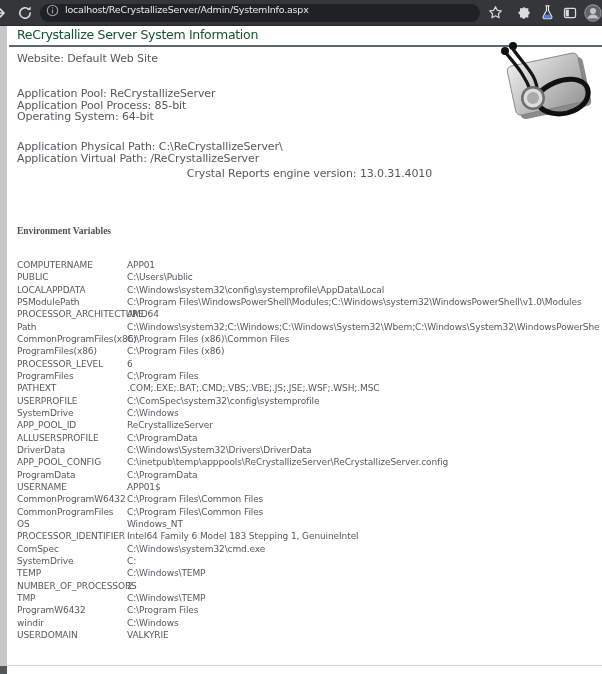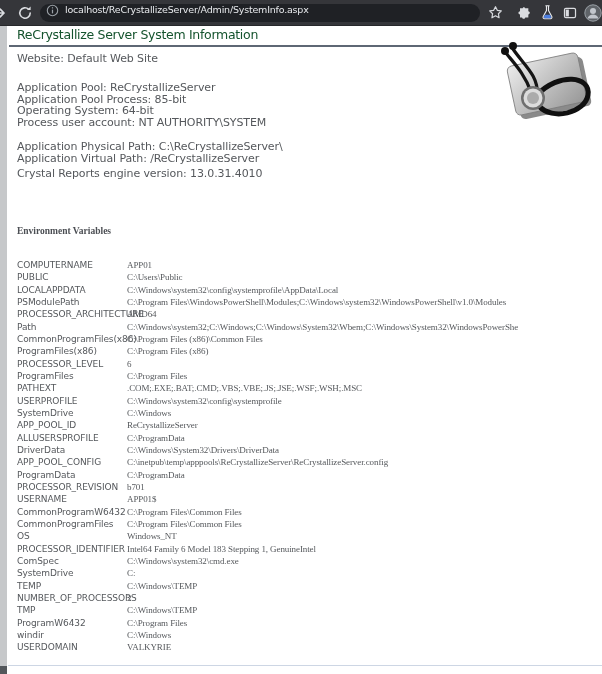--- a/index.html
+++ b/index.html
@@ -30,31 +30,31 @@
   .left-strip-bottom{position:absolute;left:0;bottom:0;width:7px;height:8px;background:#53575b;}
 
   .title{position:absolute;left:17px;top:1px;margin:0;font-size:12.5px;font-weight:400;
          letter-spacing:-0.3px;color:#14532d;white-space:nowrap;}
   .title-rule{position:absolute;left:9px;right:0;top:19px;border-top:2px solid #5e6774;}
 
   .steth{position:absolute;left:497px;top:14px;width:101px;height:82px;}
 
   .block{position:absolute;left:17px;right:0;font-size:11px;line-height:11.6px;
          letter-spacing:-0.1px;white-space:nowrap;}
-  .b1{top:27px;} .b2{top:56px;} .b3{top:115px;} .b4{top:142px;}
+  .b1{top:27px;} .b2{top:62px;} .b3{top:115px;} .b4{top:142px;text-align:center;}
   .line{white-space:nowrap;overflow:hidden;}
 
   .env-heading{position:absolute;left:17px;top:200px;font-size:9.5px;font-weight:bold;
                color:#4c4f54;white-space:nowrap;font-family:Liberation Serif, serif;}
 
   .env-table{position:absolute;left:17px;right:0;top:233px;}
   .env-row{display:flex;height:12.33px;line-height:12.33px;font-size:9px;
            letter-spacing:-0.1px;white-space:nowrap;}
   .env-name{width:110px;flex:none;overflow:visible;}
-  .env-value{flex:1;overflow:hidden;font-family:Liberation Serif, serif;}
+  .env-value{flex:1;overflow:hidden;}
 
   .bottom-rule{position:absolute;left:8px;right:0;top:639px;border-top:1px solid #cdd6e4;}
 </style>
 </head>
 <body>
 
 <div class="screen">
 
   <div class="toolbar">
     <span class="tb-icon fwd">
@@ -141,21 +141,20 @@
 
     <div class="block b1">
 
     <div class="line">Website: Default Web Site</div>
       </div>
     <div class="block b2">
 
     <div class="line">Application Pool: ReCrystallizeServer</div>
         <div class="line">Application Pool Process: 85-bit</div>
         <div class="line">Operating System: 64-bit</div>
-        <div class="line">Process user account: NT AUTHORITY\SYSTEM</div>
       </div>
     <div class="block b3">
 
     <div class="line">Application Physical Path: C:\ReCrystallizeServer\</div>
         <div class="line">Application Virtual Path: /ReCrystallizeServer</div>
       </div>
     <div class="block b4">
 
     <div class="line">Crystal Reports engine version: 13.0.31.4010</div>
       </div>
@@ -214,21 +213,21 @@
           <span class="env-value">C:\Program Files</span>
         </div>
 
         <div class="env-row">
           <span class="env-name">PATHEXT</span>
           <span class="env-value">.COM;.EXE;.BAT;.CMD;.VBS;.VBE;.JS;.JSE;.WSF;.WSH;.MSC</span>
         </div>
 
         <div class="env-row">
           <span class="env-name">USERPROFILE</span>
-          <span class="env-value">C:\Windows\system32\config\systemprofile</span>
+          <span class="env-value">C:\ComSpec\system32\config\systemprofile</span>
         </div>
 
         <div class="env-row">
           <span class="env-name">SystemDrive</span>
           <span class="env-value">C:\Windows</span>
         </div>
 
         <div class="env-row">
           <span class="env-name">APP_POOL_ID</span>
           <span class="env-value">ReCrystallizeServer</span>
@@ -247,24 +246,20 @@
         <div class="env-row">
           <span class="env-name">APP_POOL_CONFIG</span>
           <span class="env-value">C:\inetpub\temp\apppools\ReCrystallizeServer\ReCrystallizeServer.config</span>
         </div>
 
         <div class="env-row">
           <span class="env-name">ProgramData</span>
           <span class="env-value">C:\ProgramData</span>
         </div>
 
-        <div class="env-row">
-          <span class="env-name">PROCESSOR_REVISION</span>
-          <span class="env-value">b701</span>
-        </div>
 
         <div class="env-row">
           <span class="env-name">USERNAME</span>
           <span class="env-value">APP01$</span>
         </div>
 
         <div class="env-row">
           <span class="env-name">CommonProgramW6432</span>
           <span class="env-value">C:\Program Files\Common Files</span>
         </div>

